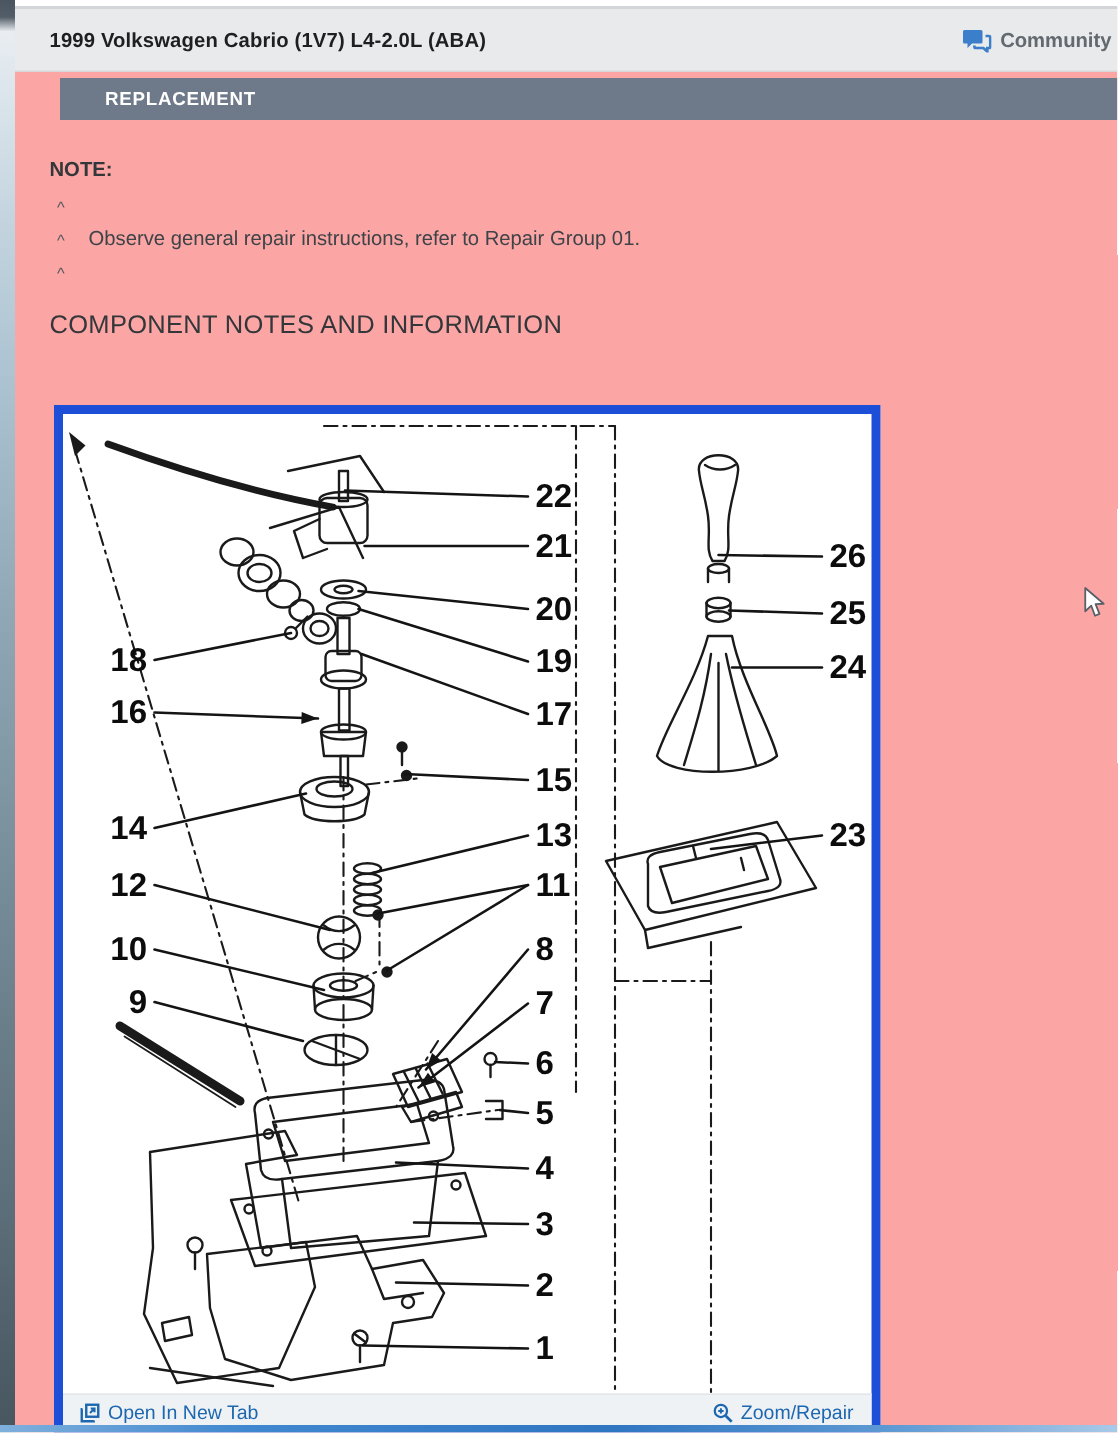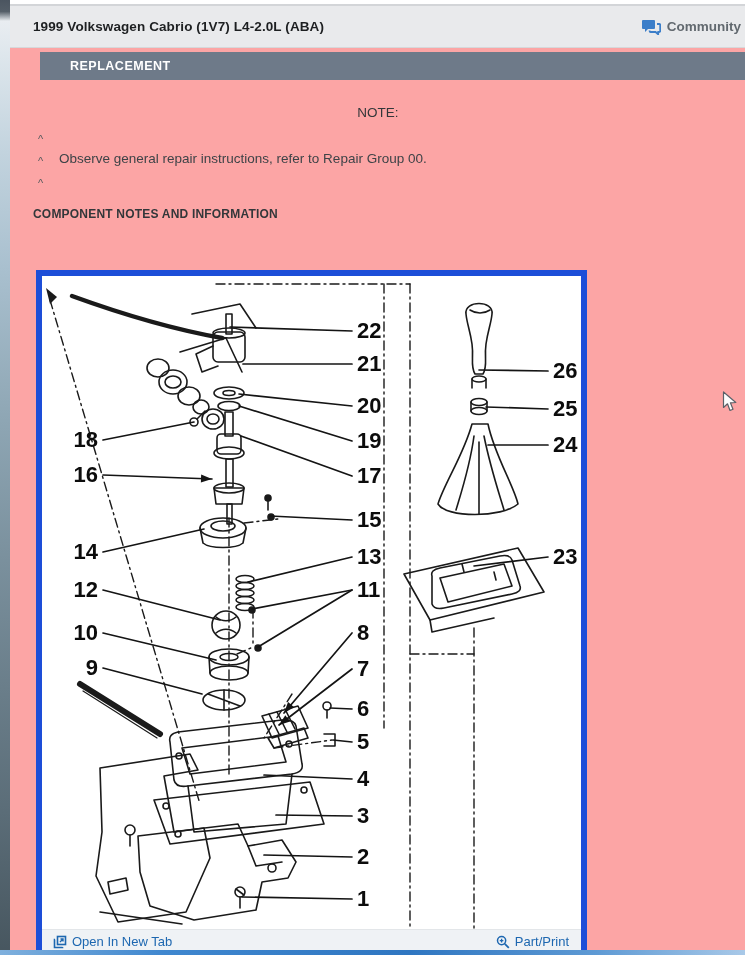--- a/index.html
+++ b/index.html
@@ -31,26 +31,26 @@
   .community { display:flex; align-items:flex-start; gap:6px; cursor:pointer; text-decoration:none;padding-left:32px; }
   .community-label { font-size:13.5px; font-weight:bold; color:#62696f; }
 
   .section-bar {
     position:absolute; left:30px; top:48px; width:705px; height:28px;
     background:#6e7a89; color:#fff; display:flex; align-items:center;
     padding-left:30px; font-size:12.5px; font-weight:bold; letter-spacing:.5px;
   }
 
   .notes { position:absolute; left:23px; top:101px; width:690px; color:#3e4347; }
-  .notes-heading { font-size:13.5px; font-weight:normal; color:#33373a; margin-bottom:7px;text-align:center; }
+  .notes-heading { font-size:13.5px; font-weight:bold; color:#33373a; margin-bottom:7px; }
   .note-item { display:flex; font-size:13.5px; line-height:20px; color:#3e4347; }
   .note-caret { width:12px; margin-left:5px; margin-right:9px; font-size:11px; padding-top:2px; color:#55595c; }
 
   .component-heading {
-    position:absolute; left:23px; top:203px; font-size:12px; font-weight:bold; color:#33373a;
+    position:absolute; left:23px; top:203px; font-size:17px; font-weight:normal; color:#33373a;
     letter-spacing:.2px;
   }
 
   .figure {
     position:absolute; left:26px; top:266px; width:551px; height:689px;
     border:6px solid #1d4ed8; background:#fff;
   }
   .figure svg.diagram { display:block; }
   .callout-num {
     font-family:"Liberation Sans", sans-serif; font-weight:bold; font-size:22px; fill:#0c0c0c;
@@ -89,21 +89,21 @@
       <span>REPLACEMENT</span>
     </div>
 
     <div class="notes">
       <div class="notes-heading">NOTE:</div>
       <div class="note-item">
         <span class="note-caret">^</span>
       </div>
       <div class="note-item">
         <span class="note-caret">^</span>
-        <span>Observe general repair instructions, refer to Repair Group 00.</span>
+        <span>Observe general repair instructions, refer to Repair Group 01.</span>
       </div>
       <div class="note-item">
         <span class="note-caret">^</span>
       </div>
     </div>
 
     <div class="component-heading">COMPONENT NOTES AND INFORMATION</div>
 
     <div class="figure">
       <svg class="diagram" width="549" height="663" viewBox="0 0 549 663">
@@ -310,21 +310,21 @@
           <span>Open In New Tab</span>
         </a>
         <a class="fig-link">
           <span style="display:flex;">
             <svg width="14" height="14" viewBox="0 0 14 14">
               <circle cx="5.6" cy="5.6" r="4.1" fill="none" stroke="#1d67b0" stroke-width="1.5"></circle>
               <line x1="8.8" y1="8.8" x2="12.8" y2="12.8" stroke="#1d67b0" stroke-width="1.8"></line>
               <path d="M5.6,3.8 V7.4 M3.8,5.6 H7.4" stroke="#1d67b0" stroke-width="1.3"></path>
             </svg>
           </span>
-          <span>Part/Print</span>
+          <span>Zoom/Repair</span>
         </a>
       </div>
     </div>
   </div>
 
   <svg class="cursor" width="16" height="22" viewBox="0 0 16 22">
     <path d="M1.5,1 L1.5,16.5 L5.5,12.8 L8,19.5 L11,18.3 L8.4,11.8 L13.8,11.5 Z" fill="#fdfdfd" stroke="#5a6068" stroke-width="1.2" stroke-linejoin="round"></path>
   </svg>
 
   <div class="bottom-strip"></div>

